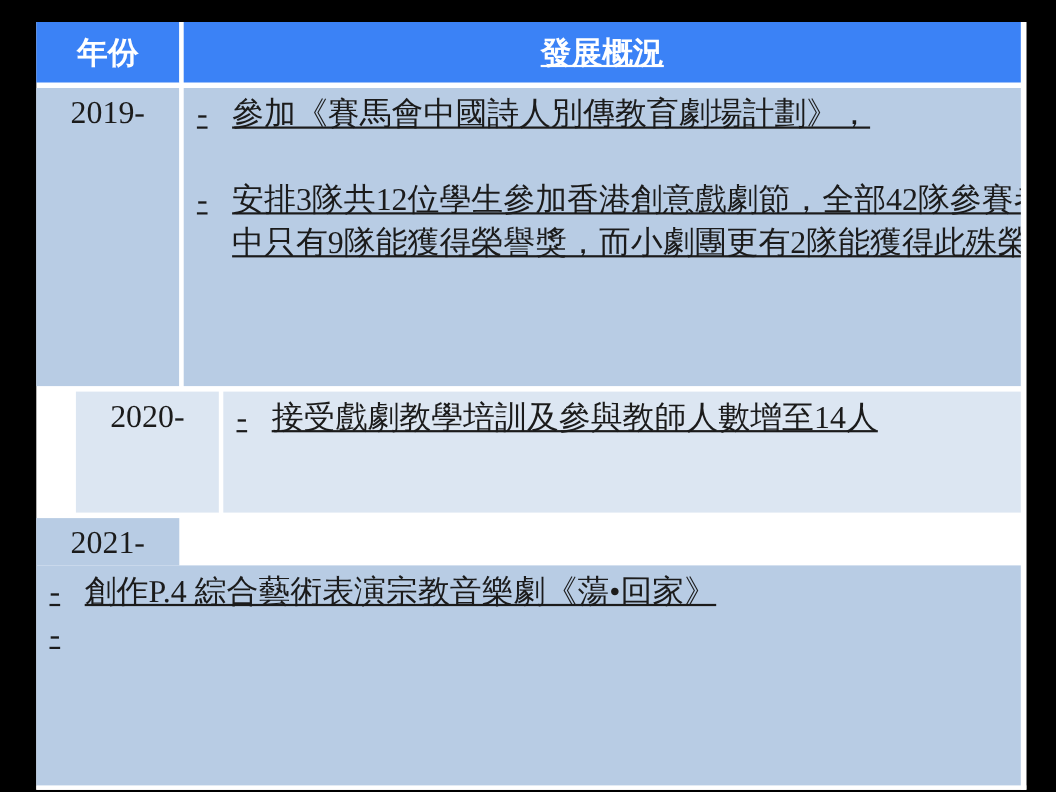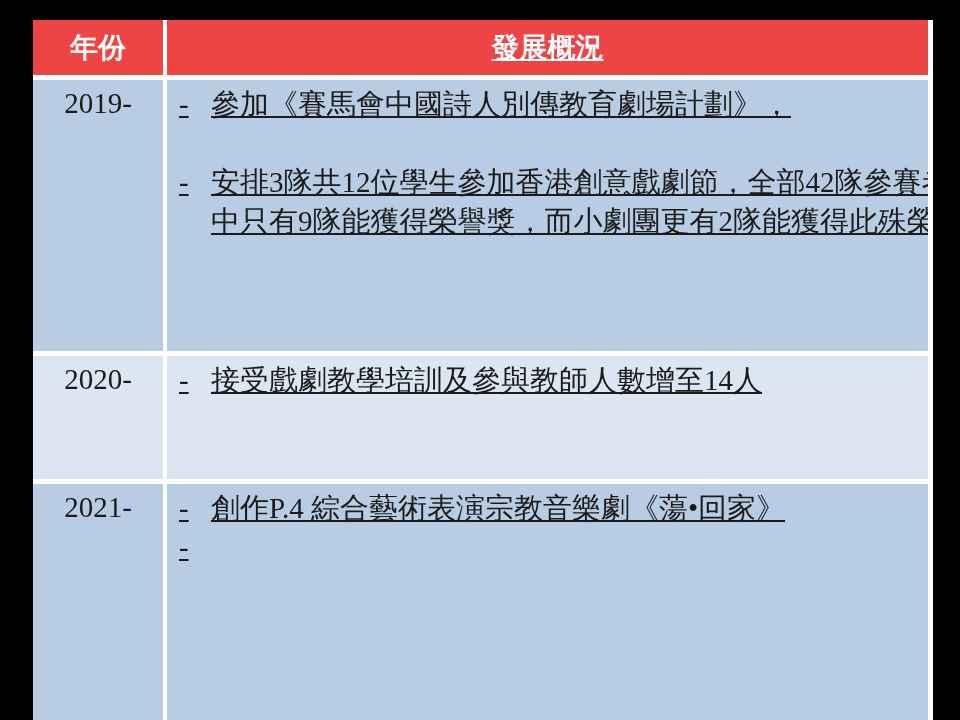--- a/index.html
+++ b/index.html
@@ -20,52 +20,52 @@
     width: 895px;
     background: #FFFFFF;
     border-right: 5px solid #FFFFFF;
     border-bottom: 4px solid #FFFFFF;
     box-sizing: content-box;
   }
   .trow {
     display: flex;
     margin-bottom: 5px;
   }
-  .trow:last-child { margin-bottom: 0; }
+  .trow:last-child { margin-bottom: 0; flex-direction: column; }
   .cell { box-sizing: border-box; }
   .ycell {
     flex: none;
     width: 130px;
     text-align: center;
   }
   .vdiv {
     flex: none;
     width: 4px;
     background: #FFFFFF;
   }
   .dcell { flex: 1; text-decoration: underline; }
 
   
   .hrow { height: 55px; }
   .hrow .cell {
-    background: #ef4444;
+    background: #3b82f6;
     color: #FFFFFF;
     font-weight: bold;
     font-size: 28px;
     display: flex;
     align-items: center;
     justify-content: center;
   }
 
   
   .drow .cell { color: #1B1B1B; }
   .row-odd .cell { background: #B8CCE4; }
   .row-even .cell { background: #DCE6F2; }
   .r2019 { height: 271px; }
-  .r2020 { height: 123px; }
+  .r2020 { height: 110px; padding-left: 36px; }
   .r2021 { height: 243px; }
 
   .drow .ycell {
     font-size: 29px;
     line-height: 39px;
     padding-top: 4px;
   }
   .drow .dcell {
     font-size: 29px;
     line-height: 39px;

